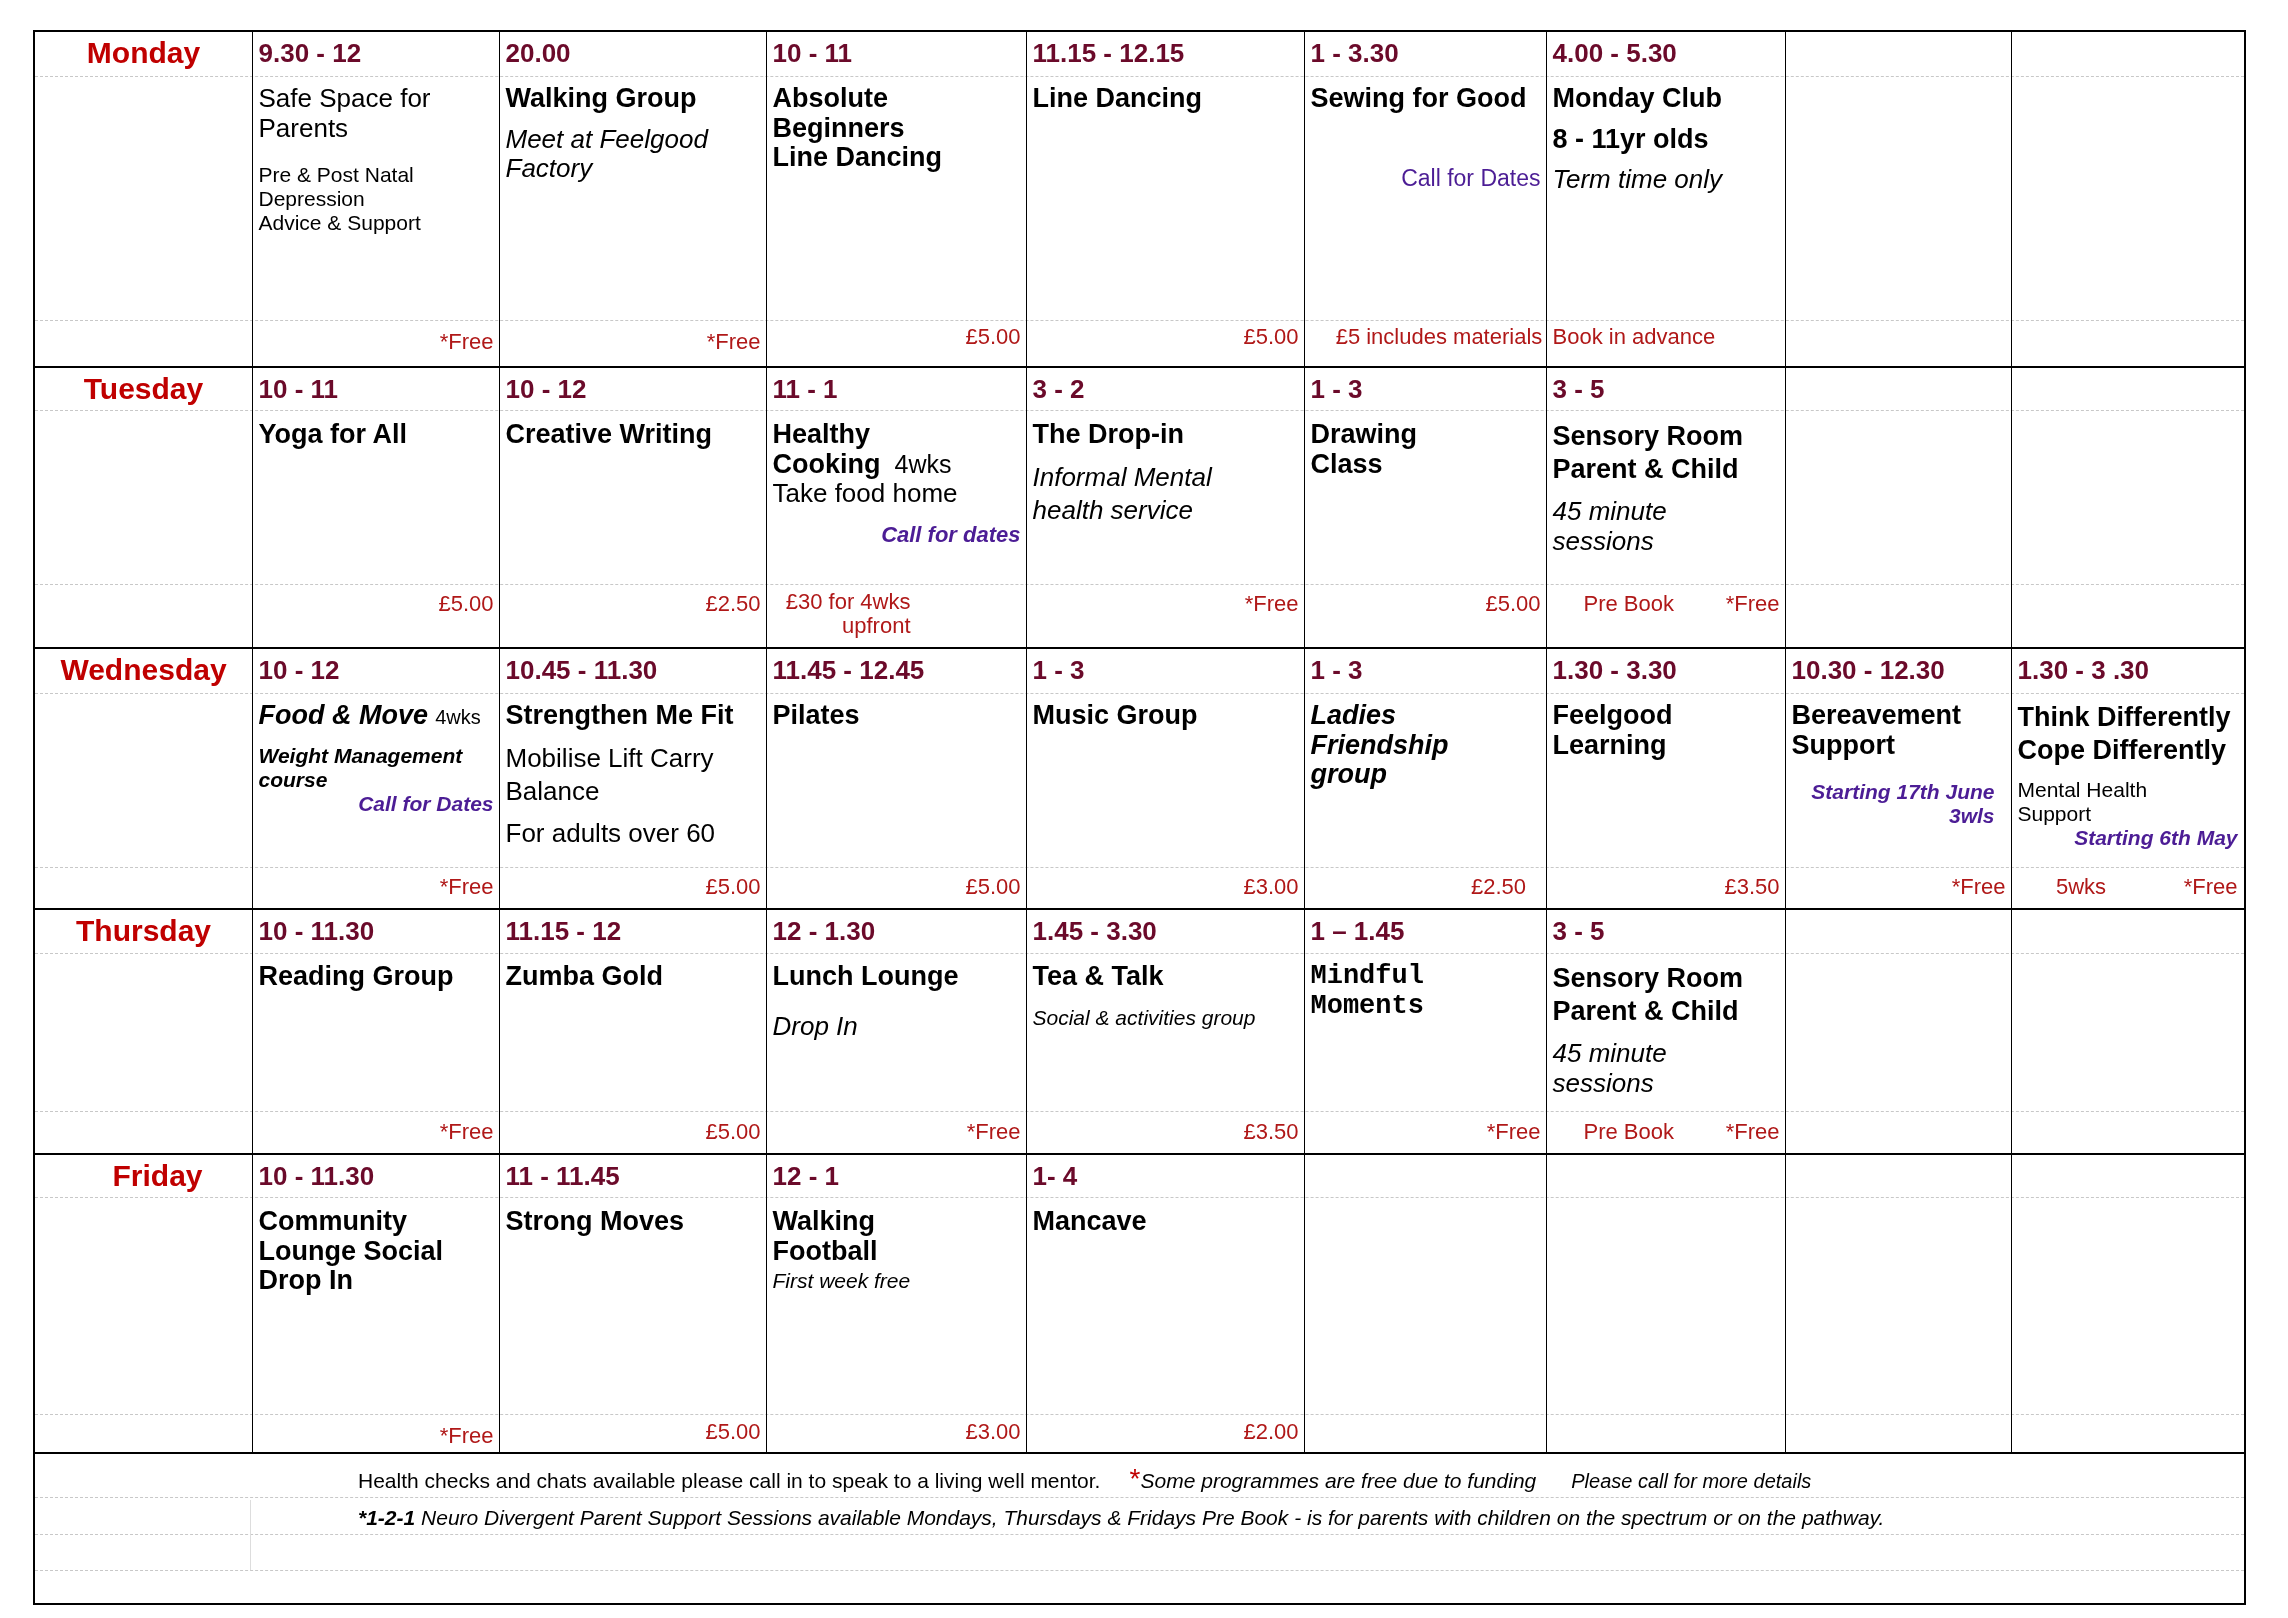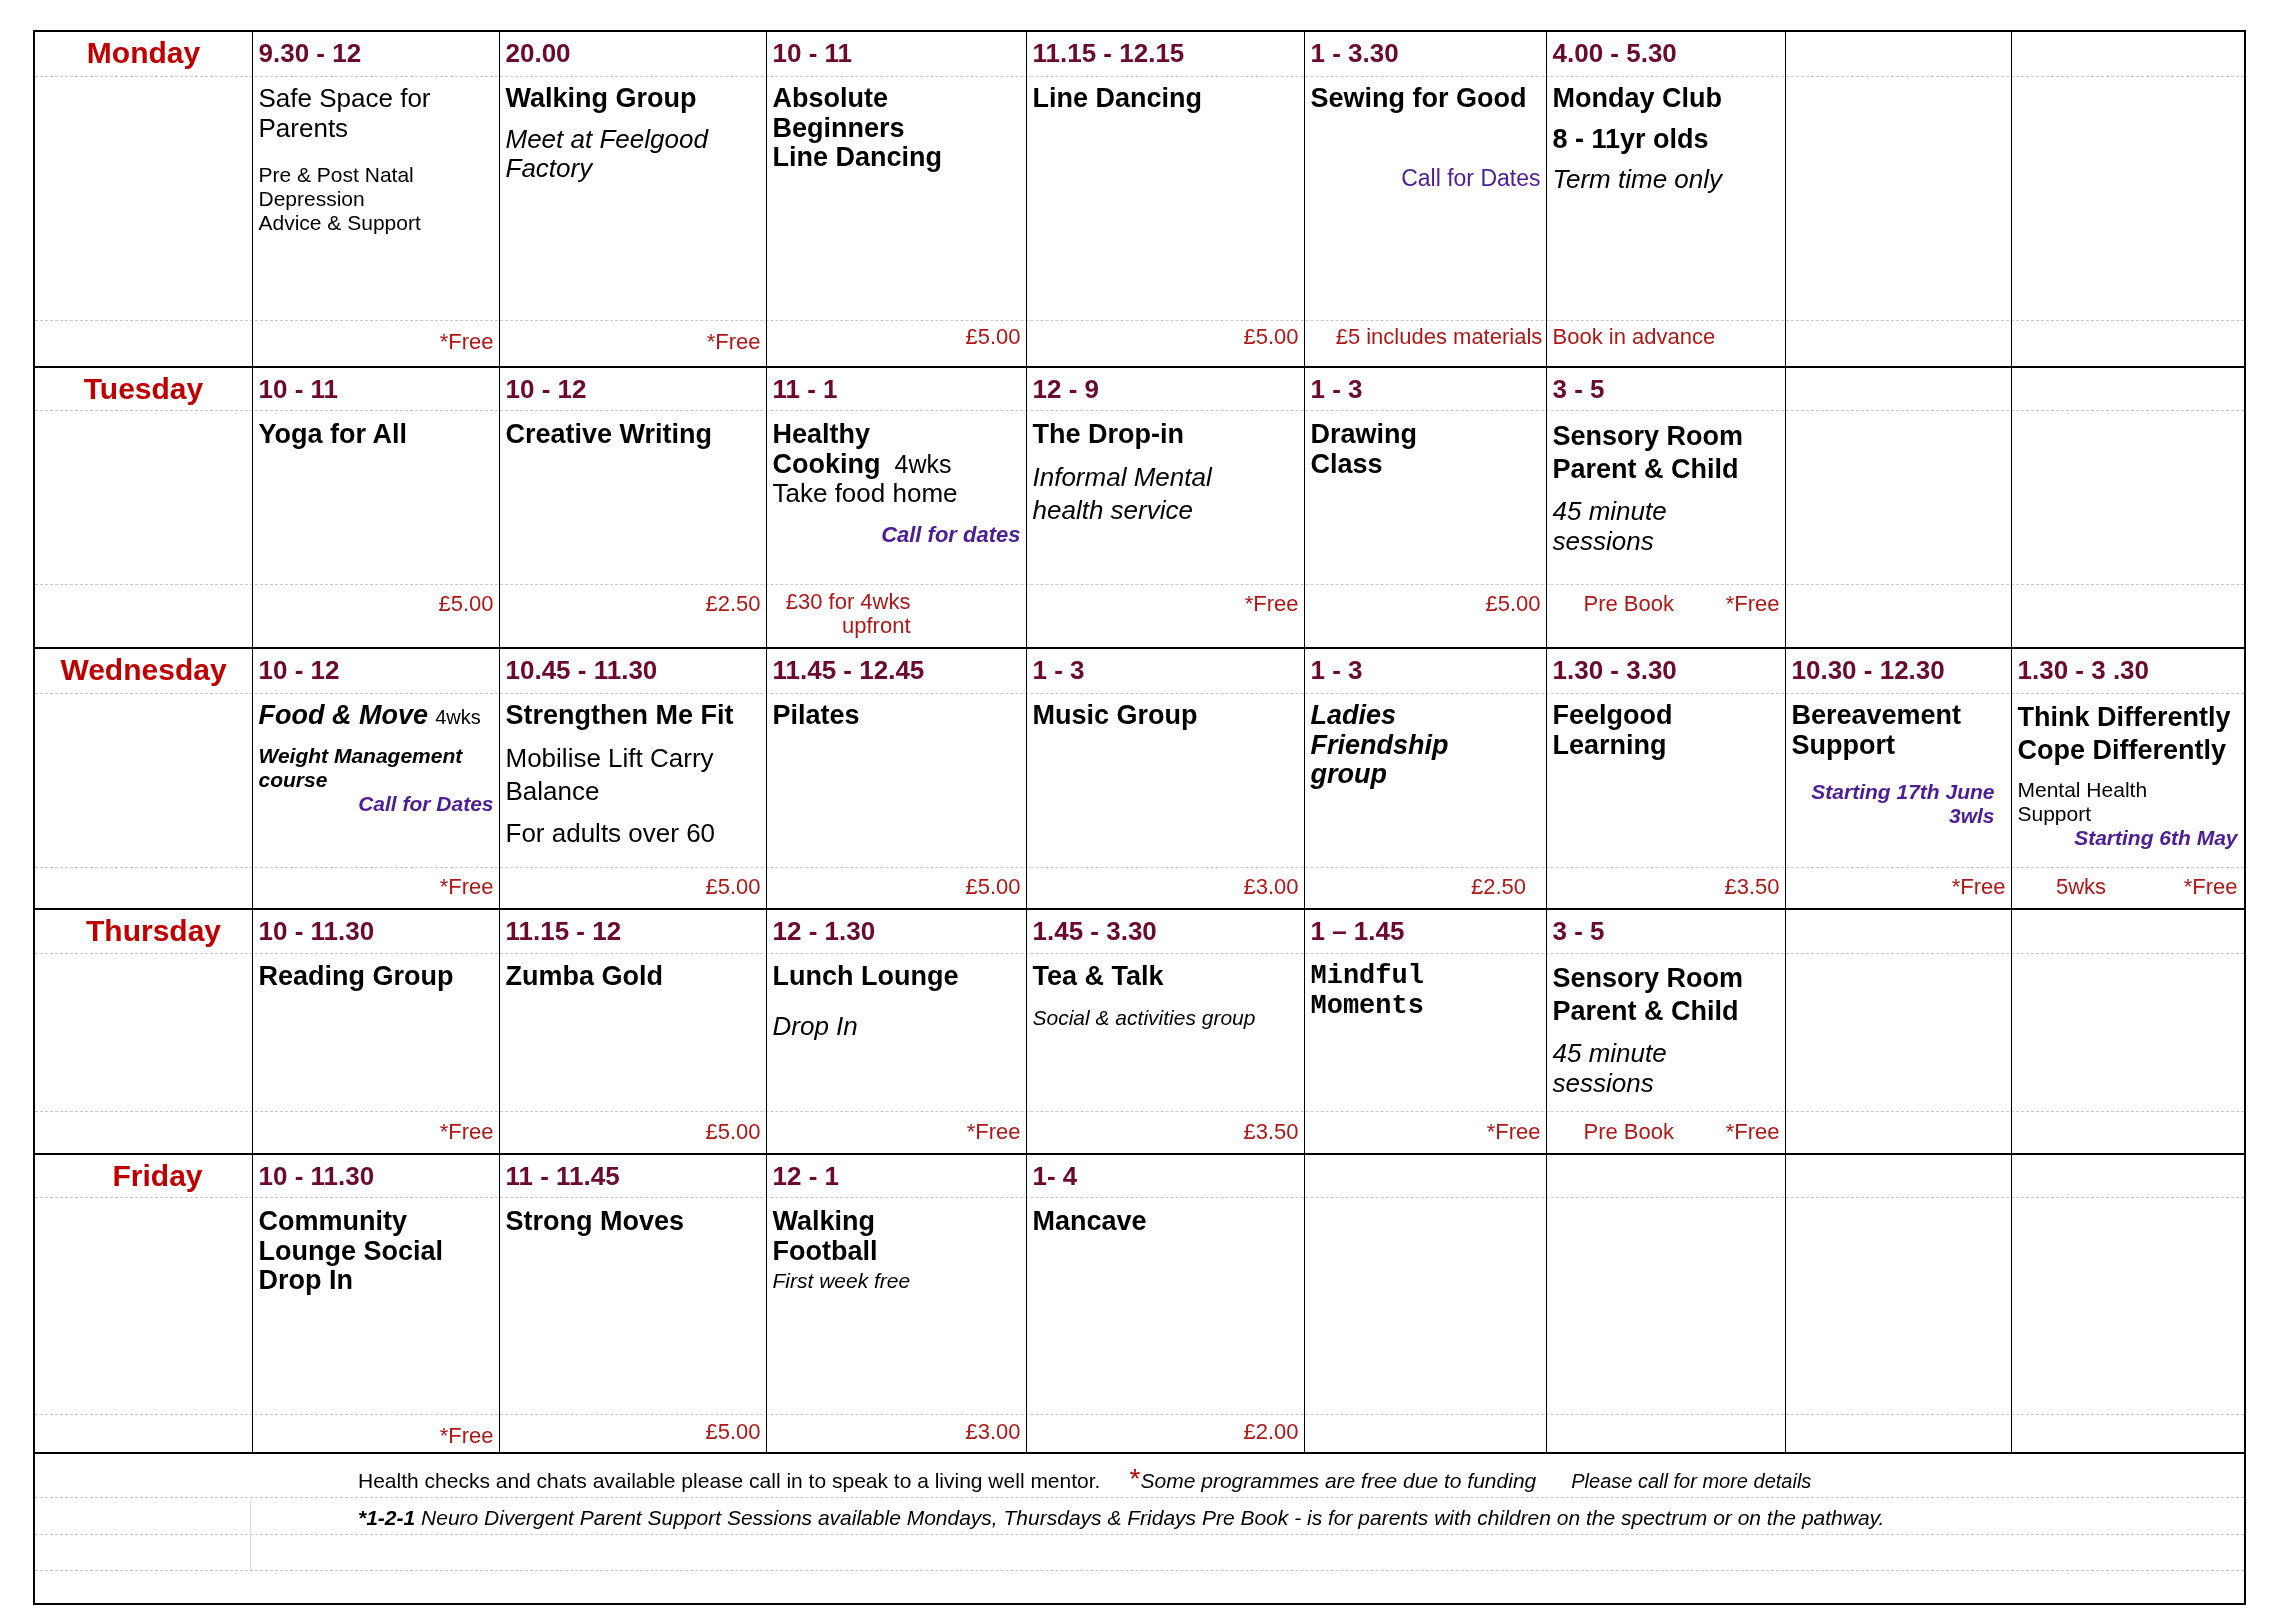--- a/index.html
+++ b/index.html
@@ -129,21 +129,21 @@
       <div class="content" style="top:52px;">
         <div class="title" style="width:138px;"><span>Healthy Cooking</span></div>
         <div style="position:absolute; left:122px; top:29.5px; font-size:25px;">4wks</div>
         <div>Take food home</div>
         <div class="gap2"></div>
         <div class="i b red" style="font-size:22px;">Call for dates</div>
       </div>
       <div class="price left" style="top:222px; width:138px; white-space:normal; line-height:24px;">£30 for 4wks upfront</div>
     </div>
     <div class="cell" style="left:991px; width:278px;">
-      <div class="time">12 - 9</div>
+      <div class="time">3 - 2</div>
       <div class="content" style="top:52px;">
         <div class="title">The Drop-in</div>
         <div class="gap2"></div>
         <div class="i" style="width:212px; line-height:33px;">Informal Mental health service</div>
       </div>
       <div class="price" style="top:223px;">*Free</div>
     </div>
     <div class="cell" style="left:1269px; width:242px;">
       <div class="time">1 - 3</div>
       <div class="content" style="top:52px;">
@@ -238,21 +238,21 @@
         <div class="b i red sm">Starting 6th May</div>
       </div>
       <div class="price left" style="top:225px; left:44px;">5wks</div>
       <div class="price" style="top:225px;">*Free</div>
     </div>
   </div>
 
   <div class="row" style="top:878px; height:245px;">
     <div class="dash-top" style="top:43px;"></div>
     <div class="dash-bot" style="top:201px;"></div>
-    <div class="cell first" style="left:10px; width:217px;">
+    <div class="cell first" style="left:0; width:217px;">
       <div class="day">Thursday</div>
     </div>
     <div class="cell" style="left:217px; width:247px;">
       <div class="time">10 - 11.30</div>
       <div class="content" style="top:52px;">
           <div class="title">Reading Group</div>
         </div>
       <div class="price" style="top:209px;">*Free</div>
     </div>
     <div class="cell" style="left:464px; width:267px;">

